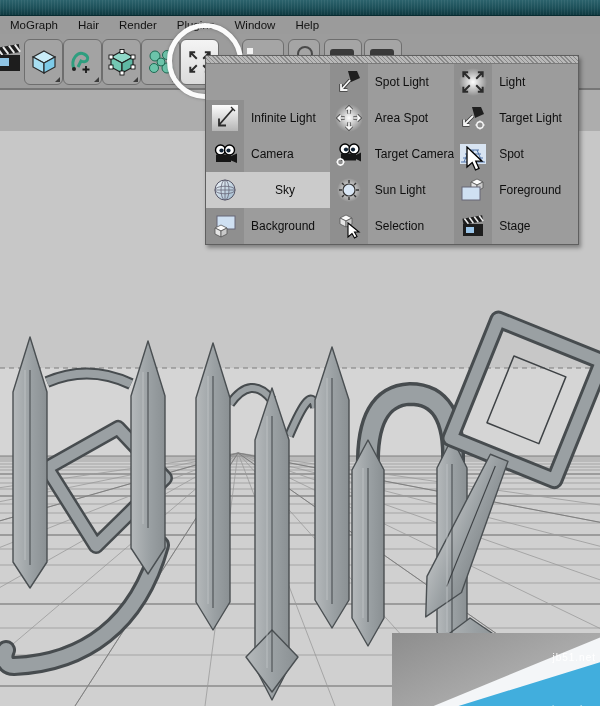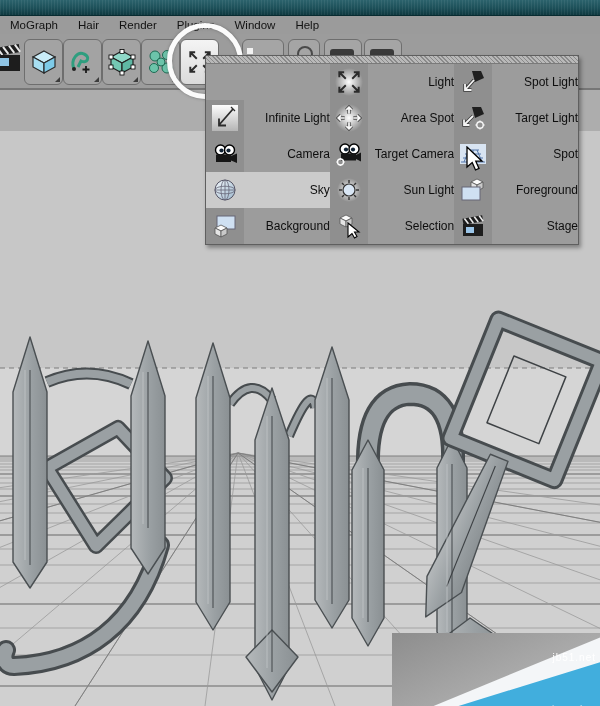--- a/index.html
+++ b/index.html
@@ -1,17 +1,17 @@
 <!DOCTYPE html>
 <html><head>
 <meta charset="utf-8">
 <style>
   html,body{margin:0;padding:0;}
   .screen{position:relative;width:600px;height:706px;overflow:hidden;
-          font-family:"Liberation Sans",sans-serif;background:#cbcbcb;text-align:right;}
+          font-family:"Liberation Sans",sans-serif;background:#cbcbcb;}
 
   
   .desktop-band{position:absolute;left:0;top:0;width:600px;height:15px;
     background:linear-gradient(180deg,#2c636d 0%,#1c4f58 55%,#0f3940 100%);
     border-bottom:1px solid #082b30;}
   .desktop-band::after{content:"";position:absolute;inset:0;opacity:.25;
     background:repeating-linear-gradient(90deg,rgba(255,255,255,.25) 0 1px,transparent 1px 3px);}
 
   
   .menubar{position:absolute;left:0;top:16px;width:600px;height:18px;background:#9b9b9b;
@@ -247,36 +247,36 @@
             </linearGradient>
         <linearGradient id="infg" x1="0" y1="0" x2="0" y2="1">
               <stop offset="0" stop-color="#fdfdfd"></stop>
               <stop offset="1" stop-color="#b5b5b5"></stop>
             </linearGradient>
       </defs>
         </svg>
 
       <div class="mi">
         <span class="mi-ic">
+          <svg width="26" height="26" viewBox="0 0 26 26">
+            <path d="M12 2 h9 l3 7 -9 4 z" fill="#1f1f1f"></path>
+            <path d="M14 11 L5 21 M5 15 V21 H11.5" stroke="#3a3a3a" stroke-width="3.4" fill="none"></path>
+            <path d="M14 11 L5 21 M5 15 V21 H11.5" stroke="#f5f5f5" stroke-width="1.8" fill="none"></path>
+            </svg>
+        </span>
+        <span class="mi-lb">Spot Light</span>
+      </div>
+      <div class="mi">
+        <span class="mi-ic">
           <svg width="28" height="28" viewBox="0 0 26 26">
               <circle class="glow" cx="13" cy="13" r="13"></circle>
             <path d="M10 10 L4 4 M4 8.5 V4 H8.5 M16 10 L22 4 M17.5 4 H22 V8.5 M10 16 L4 22 M4 17.5 V22 H8.5 M16 16 L22 22 M17.5 22 H22 V17.5" stroke="#2b2b2b" stroke-width="1.8" fill="none"></path>
             </svg>
         </span>
         <span class="mi-lb">Light</span>
-      </div>
-      <div class="mi">
-        <span class="mi-ic">
-          <svg width="26" height="26" viewBox="0 0 26 26">
-            <path d="M12 2 h9 l3 7 -9 4 z" fill="#1f1f1f"></path>
-            <path d="M14 11 L5 21 M5 15 V21 H11.5" stroke="#3a3a3a" stroke-width="3.4" fill="none"></path>
-            <path d="M14 11 L5 21 M5 15 V21 H11.5" stroke="#f5f5f5" stroke-width="1.8" fill="none"></path>
-            </svg>
-        </span>
-        <span class="mi-lb">Spot Light</span>
       </div>
       <div class="mi">
         <span class="mi-ic">
           <svg width="26" height="26" viewBox="0 0 26 26">
               <rect x="0" y="0" width="26" height="26" fill="url(#infg)"></rect>
             <path d="M21 4 L7 20 M7 13.5 V20.5 H14" stroke="#2c2c2c" stroke-width="1.8" fill="none"></path>
             <path d="M23 6 L19 2" stroke="#2c2c2c" stroke-width="1.2"></path>
             </svg>
         </span>
         <span class="mi-lb">Infinite Light</span>

